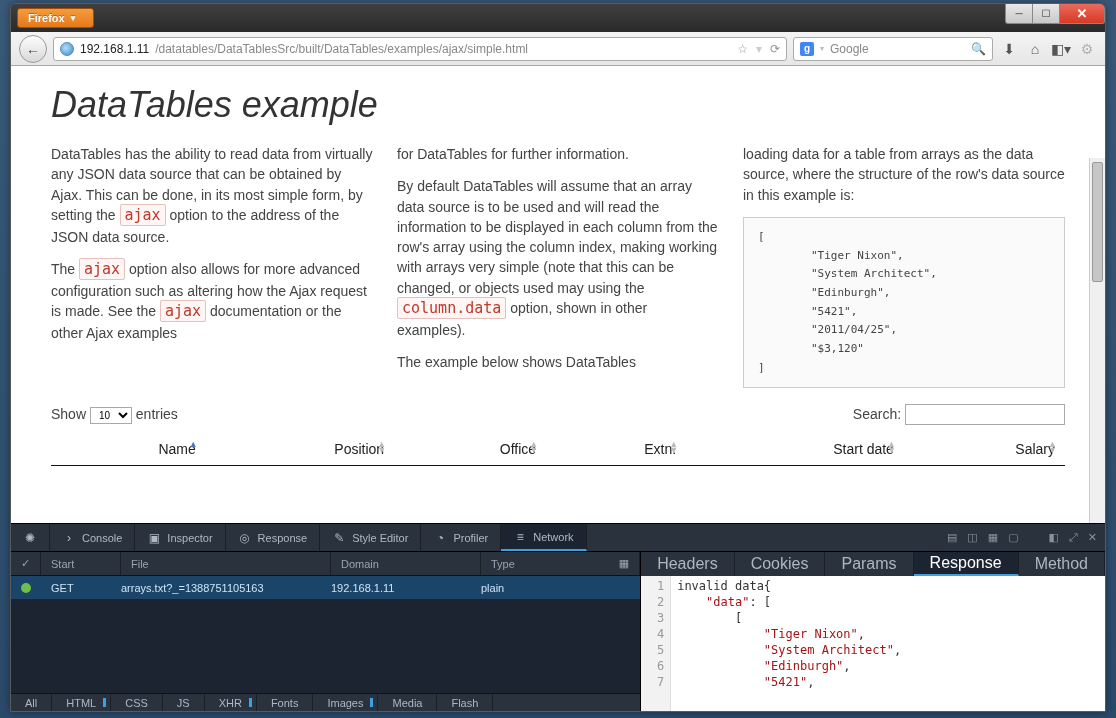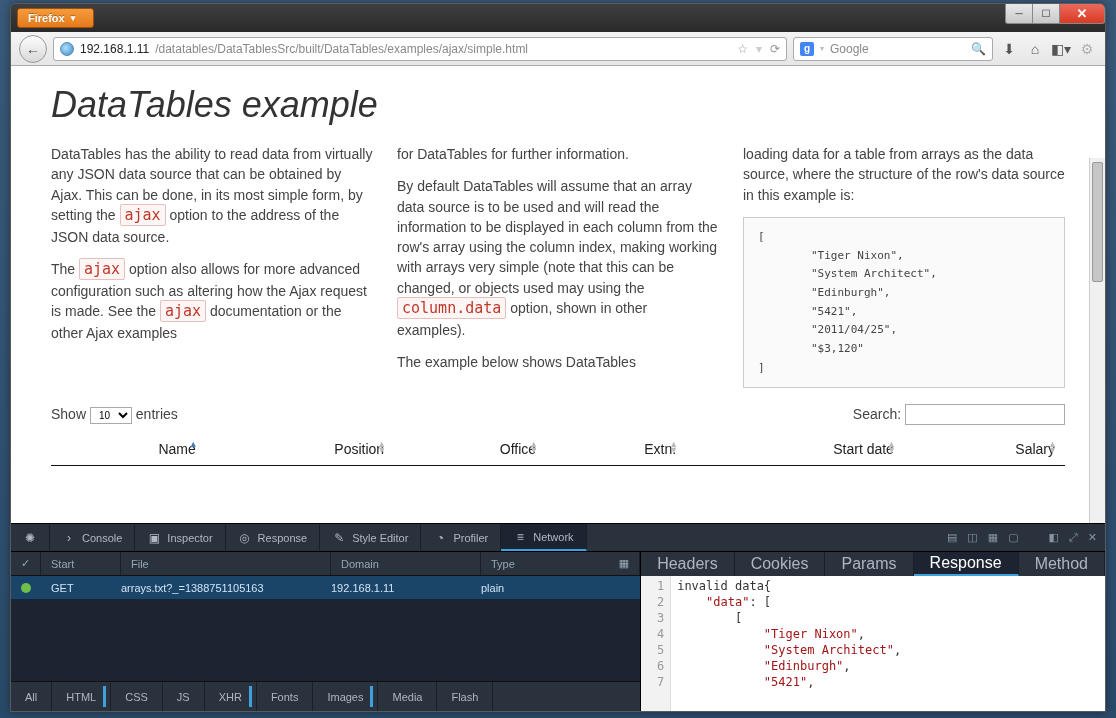--- a/index.html
+++ b/index.html
@@ -60,21 +60,21 @@
 .dt-icon { width: 14px; text-align: center; font-size: 12px;}
 .dt-toolbar-right { margin-left: auto; display: flex; align-items: center; padding-right: 8px; gap: 10px; color: #8892a0;}
 .dt-body { flex: 1; display: flex;}
 .net-left { width: 640px; display: flex; flex-direction: column; border-right: 1px solid #000;}
 .net-head { height: 24px; background: #2a323e; display: flex; align-items: center; border-bottom: 1px solid #111; font-size: 11px; color: #9aa4b2;}
 .nh { padding: 0 10px; border-right: 1px solid #1a1f28; height: 100%; display: flex; align-items: center;}
 .net-row { height: 24px; background: #1a4468; display: flex; align-items: center; color: #d0e4f6; font-size: 11px; border-bottom: 1px solid #0f2840;}
 .nr { padding: 0 10px;}
 .dot { width: 10px; height: 10px; border-radius: 50%; background: #6fbf4a; margin: 0 10px;}
 .net-fill { flex: 1; background: #1b2430;}
-.net-filter { height: 30px; background: #2a323e; display: flex; align-items: stretch; border-top: 1px solid #111;}
+.net-filter { height: 18px; background: #2a323e; display: flex; align-items: stretch; border-top: 1px solid #111;}
 .nf { padding: 0 14px; display: flex; align-items: center; color: #aeb6c2; border-right: 1px solid #1a1f28; position: relative;}
 .nf.on::after { content: ""; position: absolute; right: 4px; top: 4px; bottom: 4px; width: 3px; background: #3fa0e0;}
 .net-right { flex: 1; display: flex; flex-direction: column; background: #fdfdfd;}
 .resp-tabs { height: 24px; background: #2a323e; display: flex; align-items: stretch; font-size: 16px;}
 .rt { padding: 0 16px; display: flex; align-items: center; color: #aeb6c2; border-right: 1px solid #1a1f28;}
 .rt.sel { background: #1b2430; color: #fff; border-bottom: 2px solid #3fa0e0;}
 .resp-body { flex: 1; display: flex; background: #fff; color: #333; font-family: Menlo, Consolas, monospace; font-size: 12px; overflow: hidden;}
 .gutter { width: 30px; background: #f2f2f2; border-right: 1px solid #ddd; text-align: right; padding: 2px 6px 0 0; color: #999; line-height: 16px;}
 .resp-code { flex: 1; padding: 2px 6px 0 6px; white-space: pre; line-height: 16px;}
 .str { color: #a31515;}

